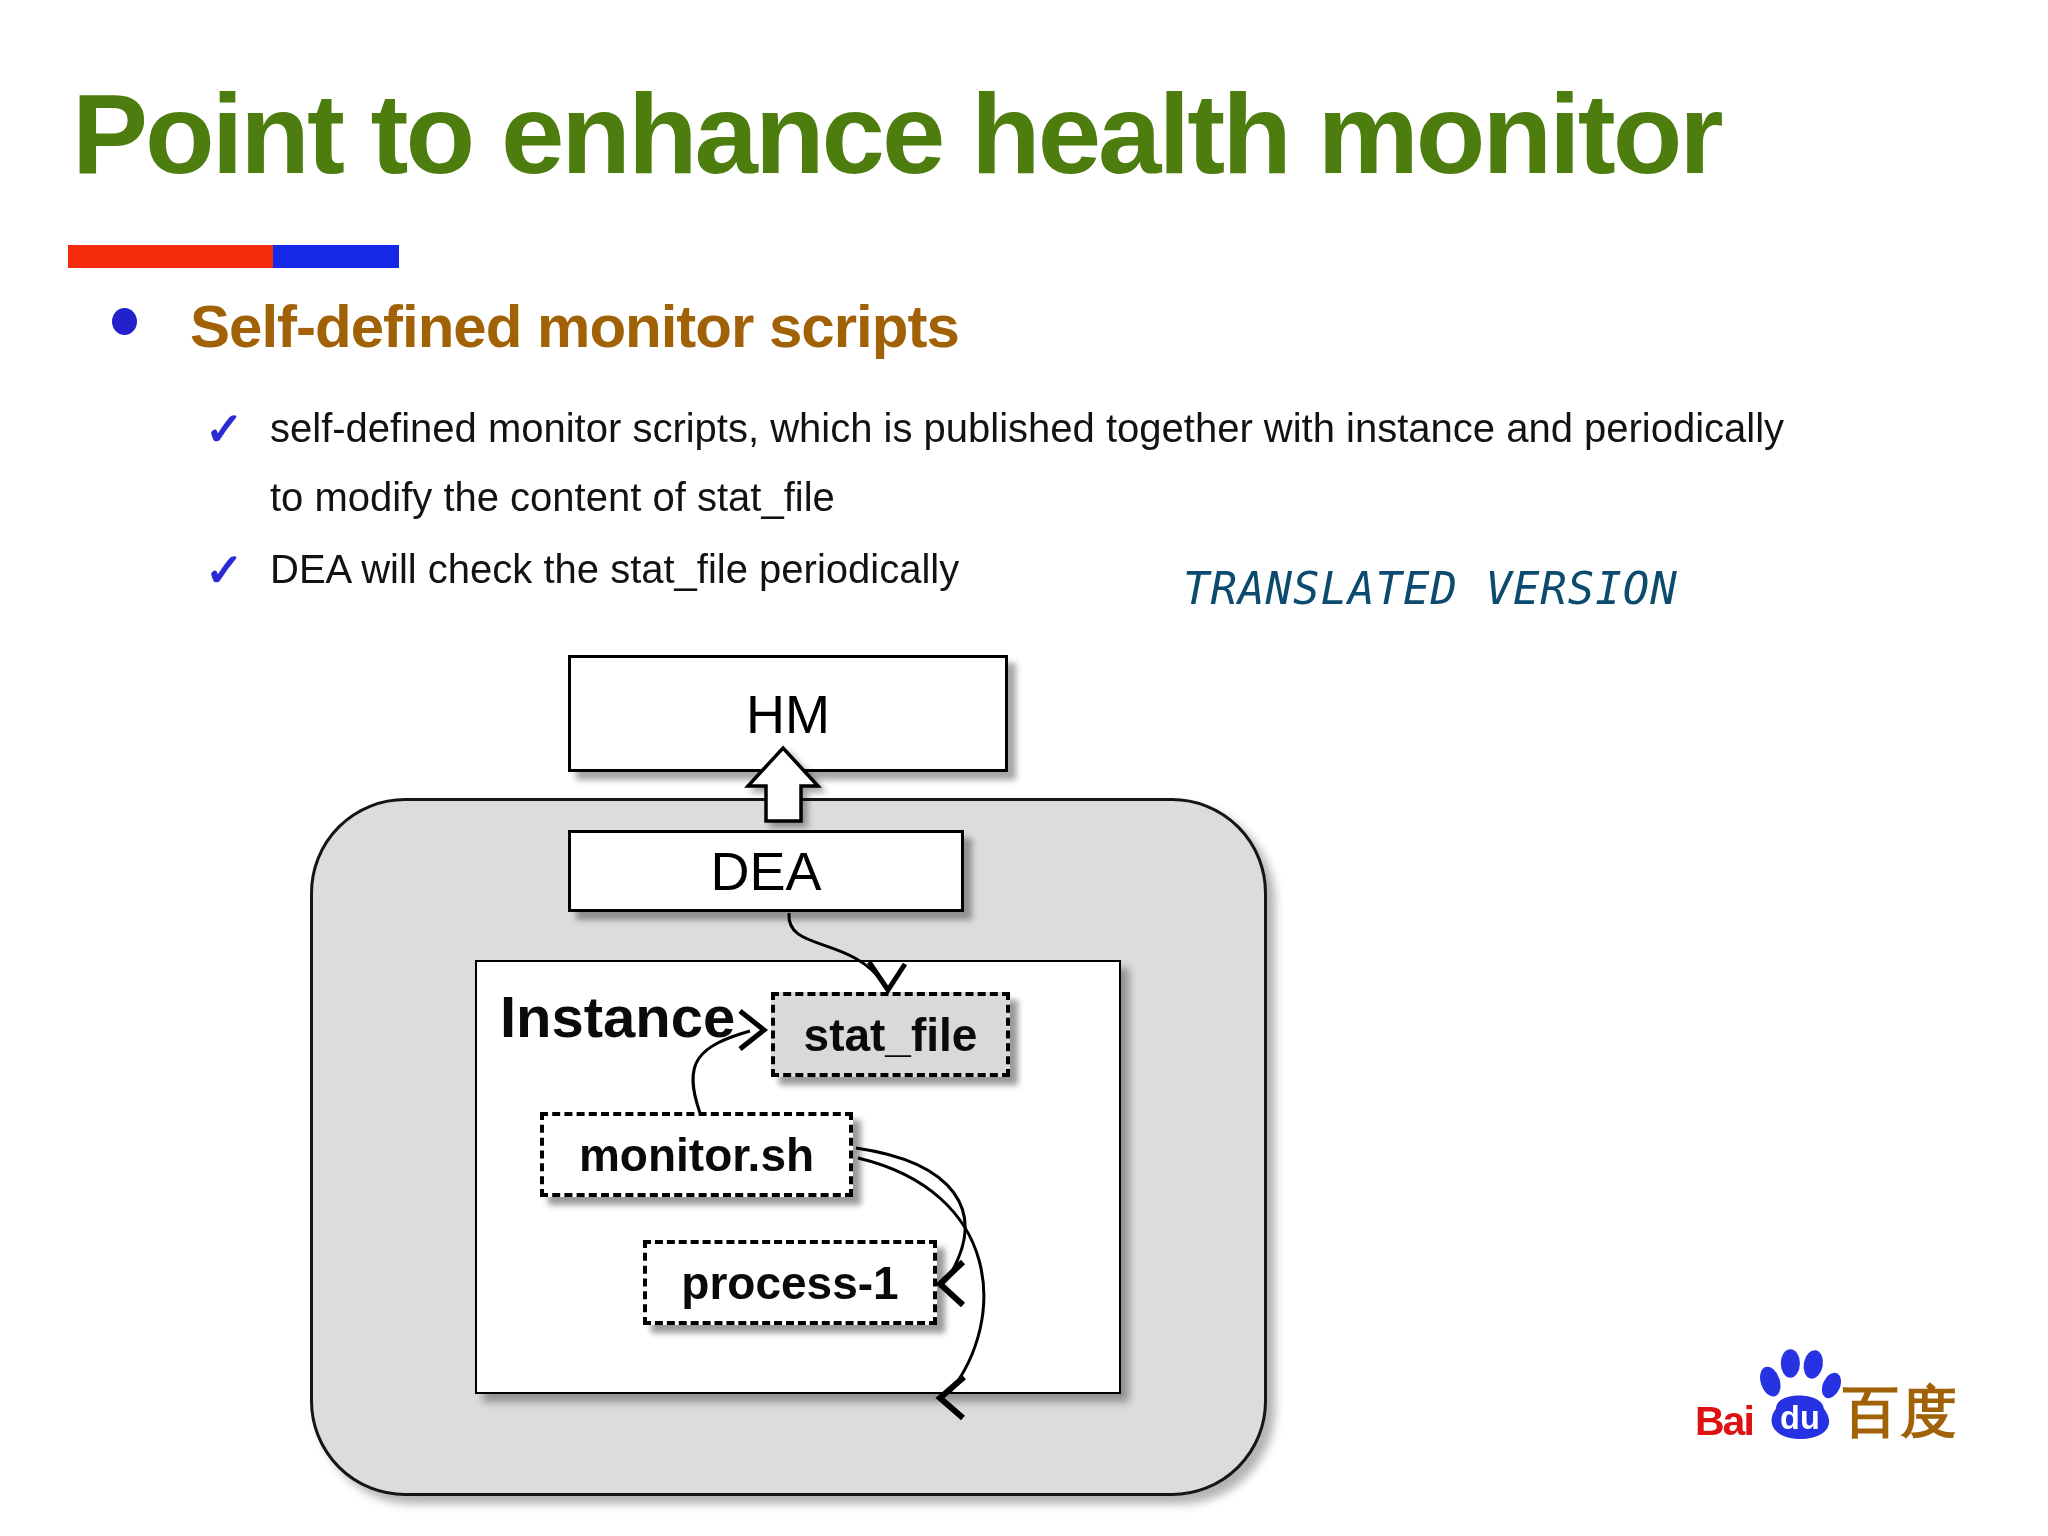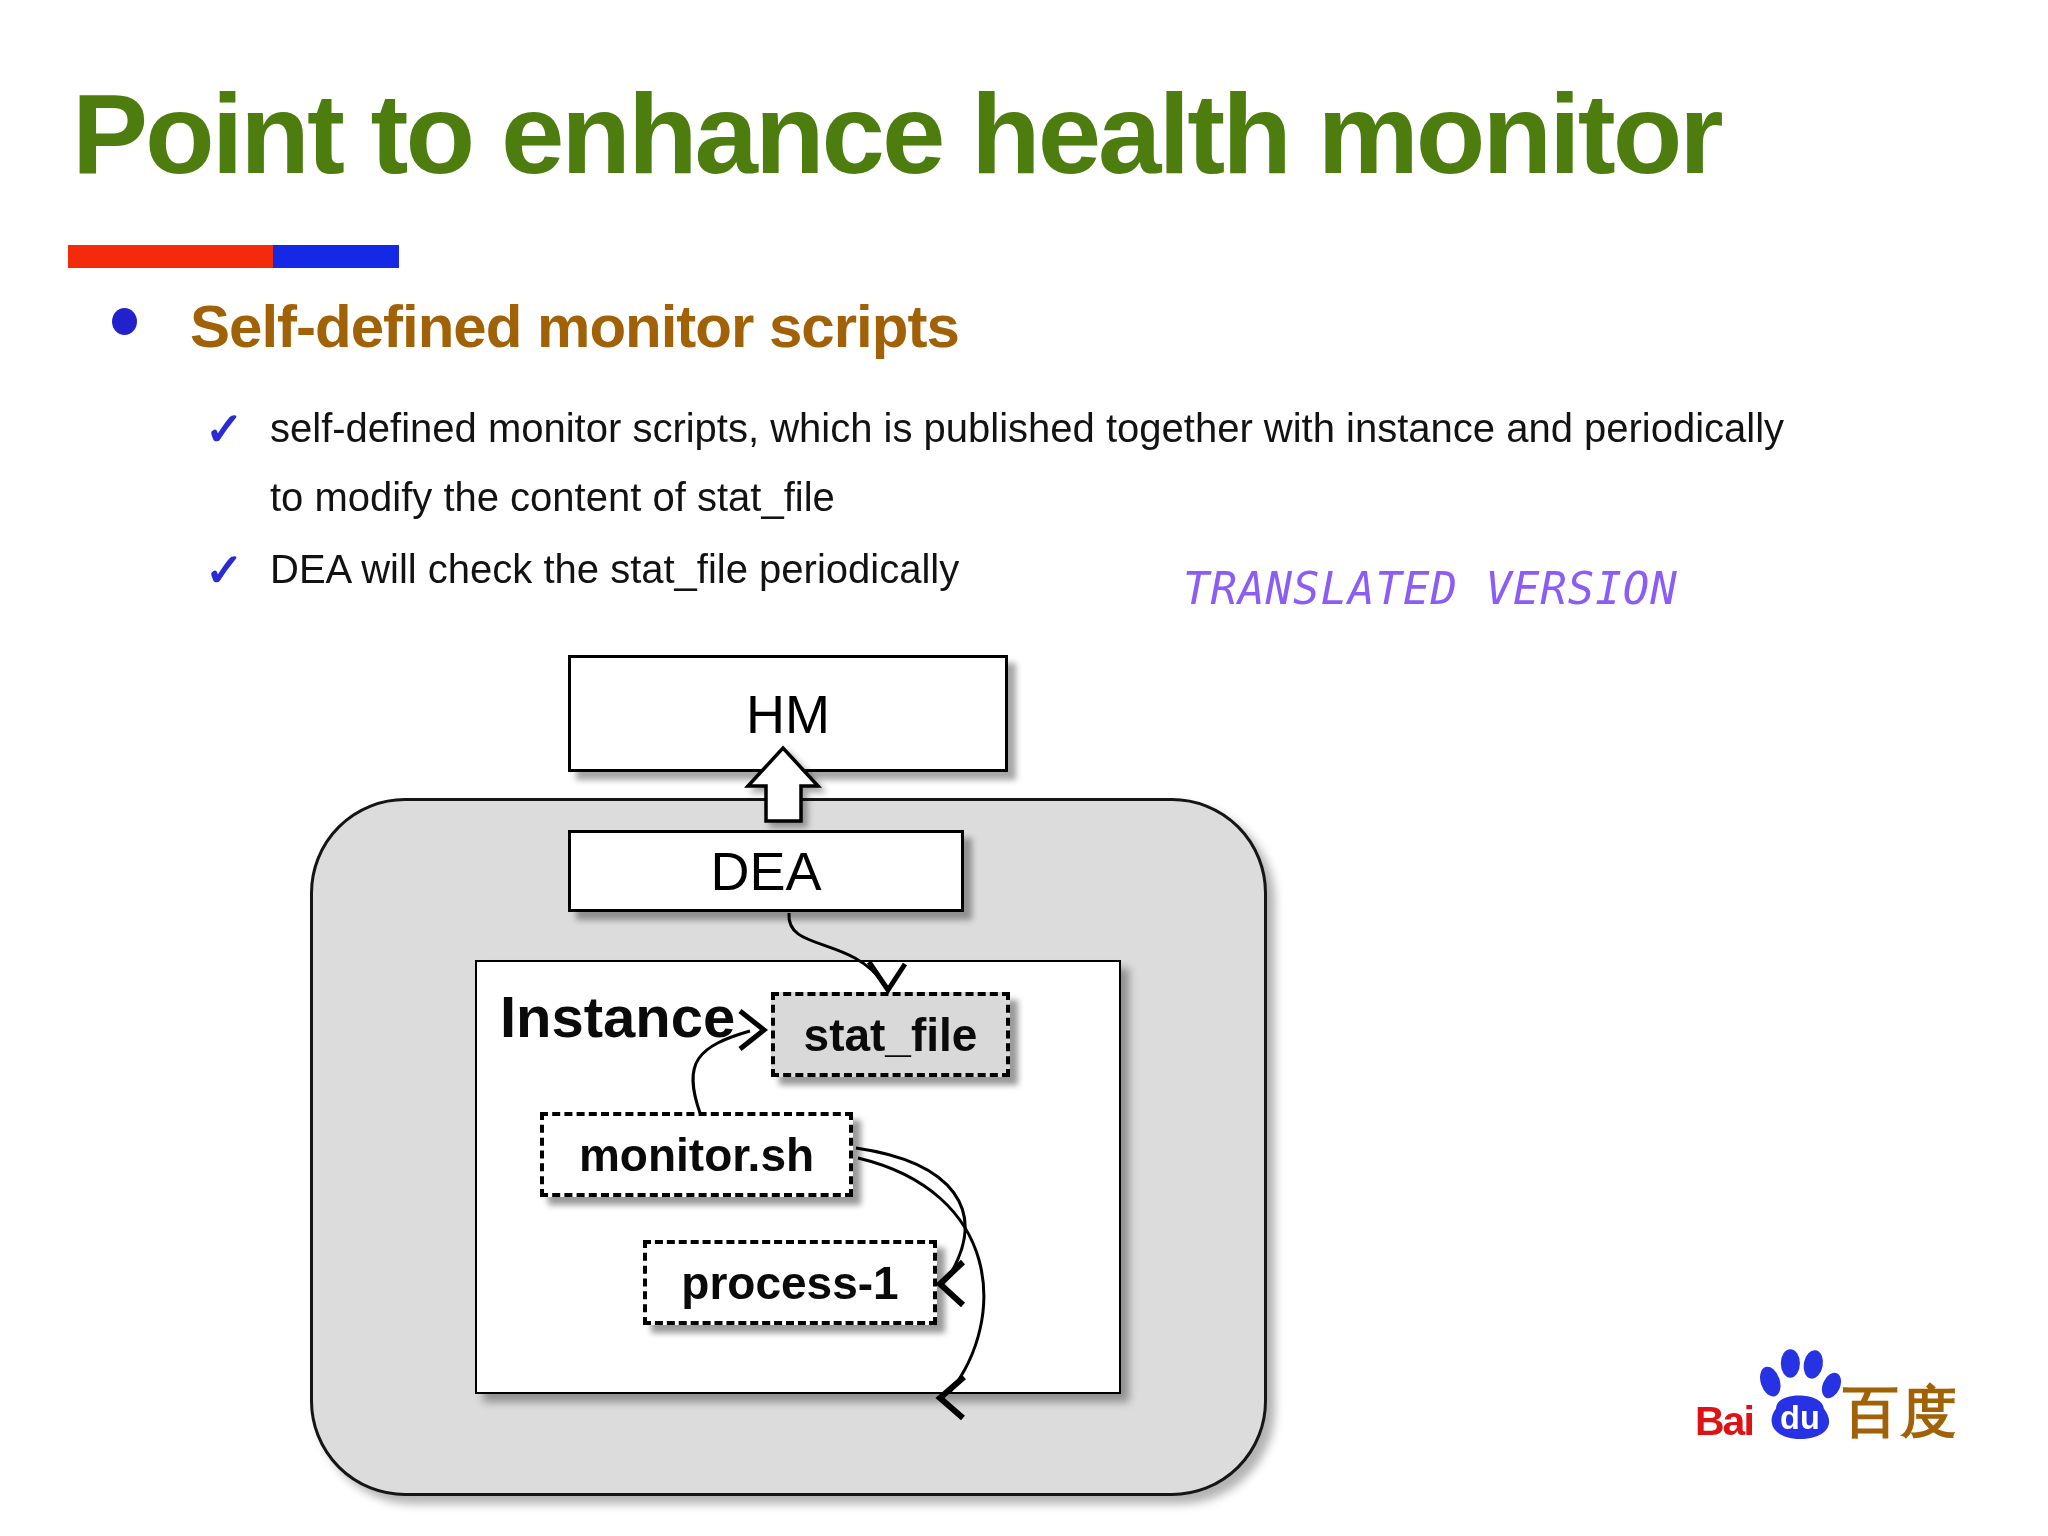--- a/index.html
+++ b/index.html
@@ -84,21 +84,21 @@
 
   <div class="abs bullet-dot"></div>
   <div class="abs section-heading">Self-defined monitor scripts</div>
 
   <div class="abs check check1">✓</div>
   <div class="abs bline bline1">self-defined monitor scripts, which is published together with instance and periodically</div>
   <div class="abs bline bline2">to modify the content of stat_file</div>
   <div class="abs check check2">✓</div>
   <div class="abs bline bline3">DEA will check the stat_file periodically</div>
 
-  <div class="abs translated" style="color: #8b5cf6;">TRANSLATED VERSION</div>
+  <div class="abs translated" style="color: #0c4a6e;">TRANSLATED VERSION</div>
 
   <div class="abs box hm-box">
     <span class="node-label">HM</span>
   </div>
 
   <div class="abs container-gray" style="background: rgb(220, 220, 220);"></div>
 
   <div class="abs box dea-box">
     <span class="node-label">DEA</span>
   </div>

